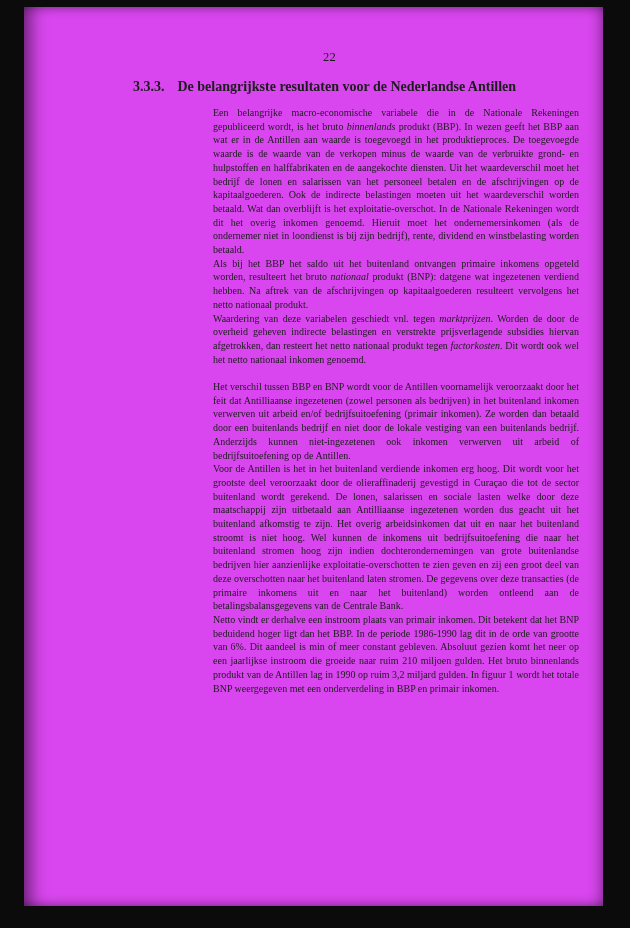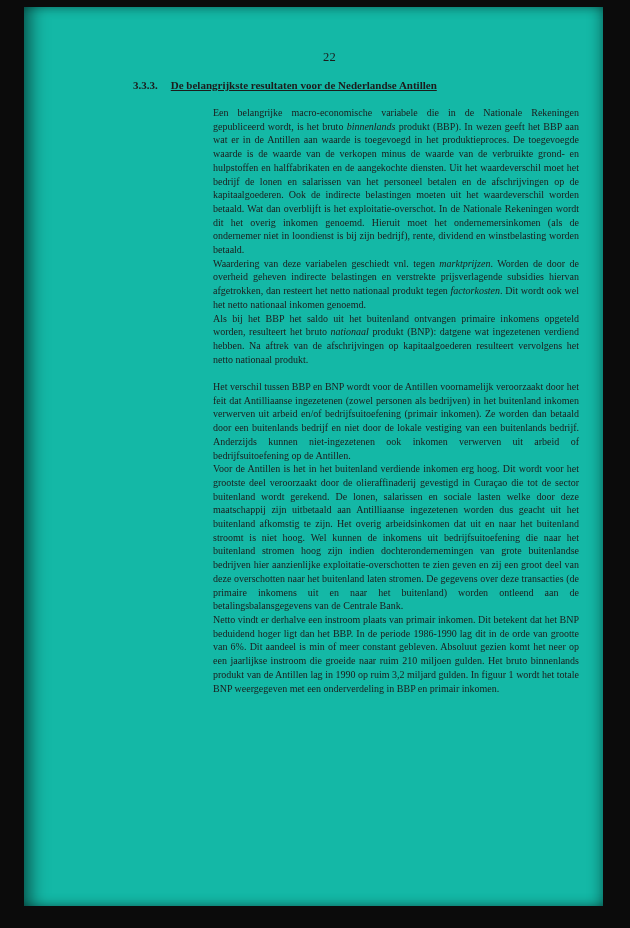--- a/index.html
+++ b/index.html
@@ -26,48 +26,47 @@
   .page-number {
     position: absolute;
     left: 299px; top: 43px;
     font-size: 12.5px;
     letter-spacing: 0.3px;
   }
   .heading {
     position: absolute;
     left: 109px; top: 72px;
     font-weight: bold;
-    font-size: 11px;
+    font-size: 14px;
     white-space: nowrap;
-    text-decoration: underline;
   }
   .heading .num { display: inline-block; margin-right: 13px; }
   .body-text {
     position: absolute;
     left: 189px; top: 99px;
     width: 366px;
     font-size: 10px;
     line-height: 13.7px;
     text-align: justify;
   }
   .para { margin: 0; }
   .para.spaced { margin-top: 13.7px; }
   .para em { font-style: italic; }
 </style>
 </head>
 <body style="background: rgb(11, 11, 11);">
 
-<div class="page" style="background: #14b8a6; color: rgb(28, 28, 28);">
+<div class="page" style="background: #d946ef; color: rgb(28, 28, 28);">
   <div class="page-number">22</div>
 
   <div class="heading">
     <span class="num">3.3.3.</span><span>De belangrijkste resultaten voor de Nederlandse Antillen</span>
   </div>
 
   <div class="body-text">
       <p class="para"><span>Een belangrijke macro-economische variabele die in de Nationale Rekeningen gepubliceerd wordt, is het bruto </span><em>binnenlands</em><span> produkt (BBP). In wezen geeft het BBP aan wat er in de Antillen aan waarde is toegevoegd in het produktieproces. De toegevoegde waarde is de waarde van de verkopen minus de waarde van de verbruikte grond- en hulpstoffen en halffabrikaten en de aangekochte diensten. Uit het waardeverschil moet het bedrijf de lonen en salarissen van het personeel betalen en de afschrijvingen op de kapitaalgoederen. Ook de indirecte belastingen moeten uit het waardeverschil worden betaald. Wat dan overblijft is het exploitatie-overschot. In de Nationale Rekeningen wordt dit het overig inkomen genoemd. Hieruit moet het ondernemersinkomen (als de ondernemer niet in loondienst is bij zijn bedrijf), rente, dividend en winstbelasting worden betaald.</span></p>
+      <p class="para"><span>Als bij het BBP het saldo uit het buitenland ontvangen primaire inkomens opgeteld worden, resulteert het bruto </span><em>nationaal</em><span> produkt (BNP): datgene wat ingezetenen verdiend hebben. Na aftrek van de afschrijvingen op kapitaalgoederen resulteert vervolgens het netto nationaal produkt.</span></p>
       <p class="para"><span>Waardering van deze variabelen geschiedt vnl. tegen </span><em>marktprijzen</em><span>. Worden de door de overheid geheven indirecte belastingen en verstrekte prijsverlagende subsidies hiervan afgetrokken, dan resteert het netto nationaal produkt tegen </span><em>factorkosten</em><span>. Dit wordt ook wel het netto nationaal inkomen genoemd.</span></p>
-      <p class="para"><span>Als bij het BBP het saldo uit het buitenland ontvangen primaire inkomens opgeteld worden, resulteert het bruto </span><em>nationaal</em><span> produkt (BNP): datgene wat ingezetenen verdiend hebben. Na aftrek van de afschrijvingen op kapitaalgoederen resulteert vervolgens het netto nationaal produkt.</span></p>
       <p class="para spaced"><span>Het verschil tussen BBP en BNP wordt voor de Antillen voornamelijk veroorzaakt door het feit dat Antilliaanse ingezetenen (zowel personen als bedrijven) in het buitenland inkomen verwerven uit arbeid en/of bedrijfsuitoefening (primair inkomen). Ze worden dan betaald door een buitenlands bedrijf en niet door de lokale vestiging van een buitenlands bedrijf. Anderzijds kunnen niet-ingezetenen ook inkomen verwerven uit arbeid of bedrijfsuitoefening op de Antillen.</span></p>
       <p class="para"><span>Voor de Antillen is het in het buitenland verdiende inkomen erg hoog. Dit wordt voor het grootste deel veroorzaakt door de olieraffinaderij gevestigd in Curaçao die tot de sector buitenland wordt gerekend. De lonen, salarissen en sociale lasten welke door deze maatschappij zijn uitbetaald aan Antilliaanse ingezetenen worden dus geacht uit het buitenland afkomstig te zijn. Het overig arbeidsinkomen dat uit en naar het buitenland stroomt is niet hoog. Wel kunnen de inkomens uit bedrijfsuitoefening die naar het buitenland stromen hoog zijn indien dochterondernemingen van grote buitenlandse bedrijven hier aanzienlijke exploitatie-overschotten te zien geven en zij een groot deel van deze overschotten naar het buitenland laten stromen. De gegevens over deze transacties (de primaire inkomens uit en naar het buitenland) worden ontleend aan de betalingsbalansgegevens van de Centrale Bank.</span></p>
       <p class="para"><span>Netto vindt er derhalve een instroom plaats van primair inkomen. Dit betekent dat het BNP beduidend hoger ligt dan het BBP. In de periode 1986-1990 lag dit in de orde van grootte van 6%. Dit aandeel is min of meer constant gebleven. Absoluut gezien komt het neer op een jaarlijkse instroom die groeide naar ruim 210 miljoen gulden. Het bruto binnenlands produkt van de Antillen lag in 1990 op ruim 3,2 miljard gulden. In figuur 1 wordt het totale BNP weergegeven met een onderverdeling in BBP en primair inkomen.</span></p>
     </div>
 </div>
 
 </body></html>

